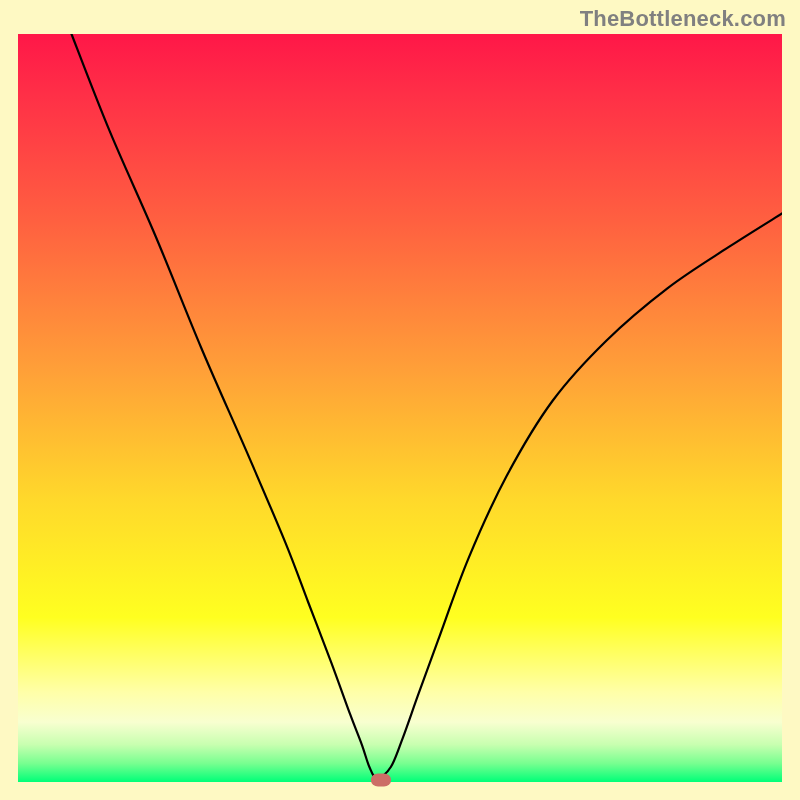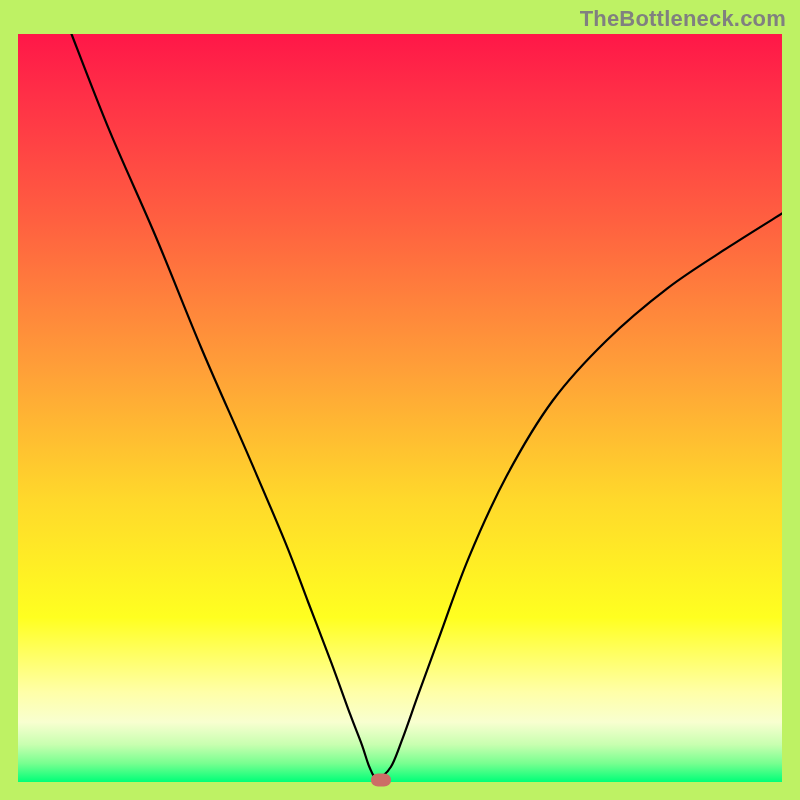--- a/index.html
+++ b/index.html
@@ -1,21 +1,21 @@
 <!DOCTYPE html>
 <html><head>
 <meta charset="utf-8">
 <style>
   * { margin: 0; padding: 0; box-sizing: border-box; }
   html, body { width: 800px; height: 800px; overflow: hidden; background: #fff; }
   .frame {
     position: relative;
     width: 800px;
     height: 800px;
-    background: #bef264;
+    background: #fef9c3;
   }
   .watermark {
     position: absolute;
     top: 6px;
     right: 14px;
     font-family: Arial, Helvetica, sans-serif;
     font-size: 22px;
     font-weight: bold;
     color: #808080;
     letter-spacing: 0.2px;

